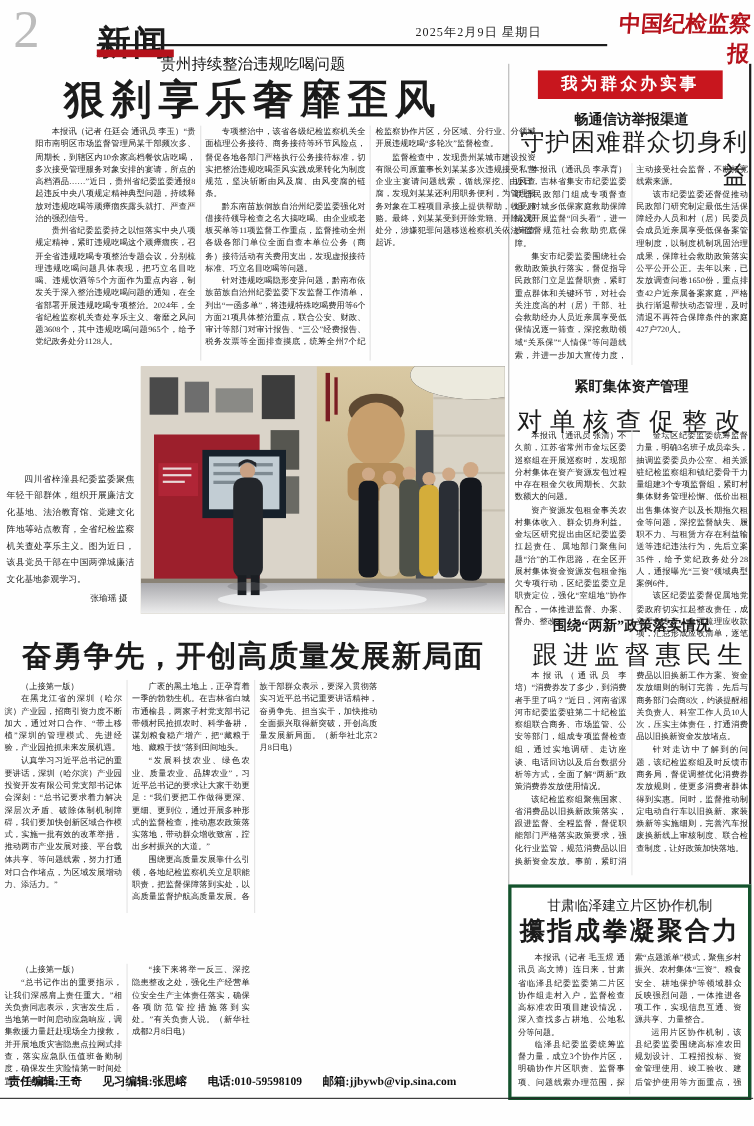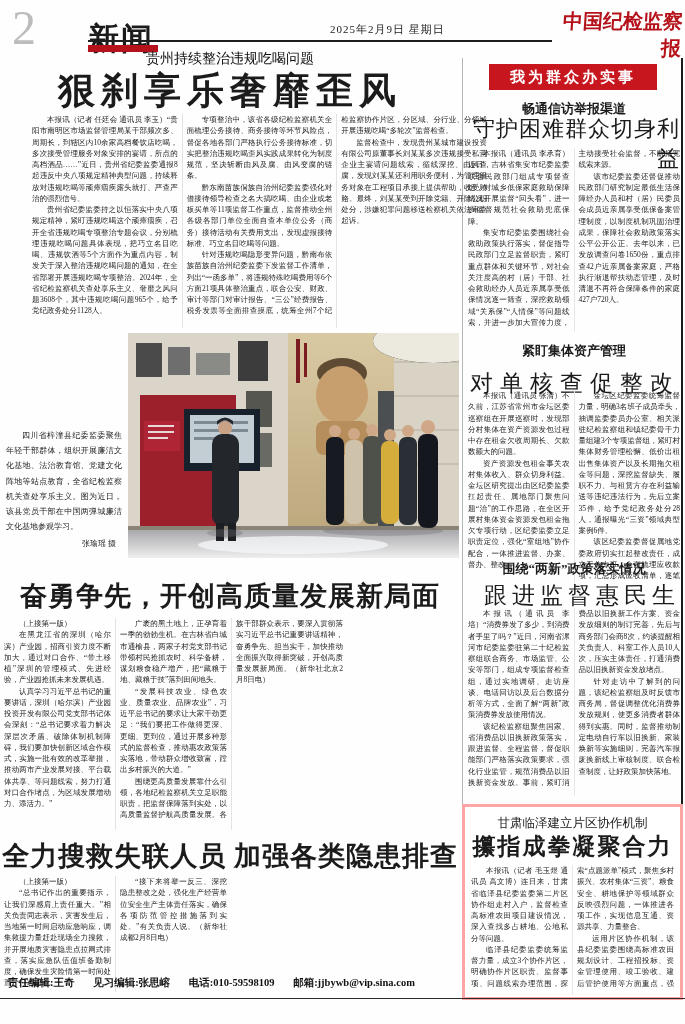--- a/index.html
+++ b/index.html
@@ -9,21 +9,21 @@
     background:#fefefe; overflow:hidden;
     font-family:"Liberation Serif","DejaVu Serif",serif; color:#1b1b1b;
   }
   .abs { position:absolute; }
 
   
   .page-number { left:12px; top:0px; font-size:48px; color:#bcbcbc; font-weight:400; }
   .section-title { left:88px; top:18px; font-size:31px; font-weight:700; letter-spacing:2px; }
   .header-rule { left:88px; top:40px; width:464px; height:2px; background:#1e1e1e; }
   .section-underbar { left:88px; top:45px; width:70px; height:7px; background:#b5121b; }
-  .header-date { left:330px; top:22px; width:210px; font-size:11px; text-align:left; color:#222; letter-spacing:1px; }
+  .header-date { left:330px; top:22px; width:210px; font-size:11px; text-align:center; color:#222; letter-spacing:1px; }
   .masthead { left:560px; top:8px; width:122px; font-size:20px; font-weight:900; color:#b5121b;
               text-align:right; transform:skewX(-4deg); letter-spacing:0px; }
 
   
   .v-rule-mid { left:462px; top:58px; width:1px; height:932px; background:#b5b5b5; }
   .v-rule-right { left:681px; top:58px; width:2px; height:940px; background:#1a1a1a; }
   .footer-rule { left:0; top:998px; width:685px; height:1px; background:#2a2a2a; }
 
   
   .bodytext { font-size:7.5px; line-height:1.5; text-align:justify; overflow:hidden; column-fill:auto; }
@@ -59,21 +59,21 @@
   .r1-k { top:100px; }
   .r1-h { top:114px; font-size:22px; letter-spacing:1px; }
   .r1-b { left:468px; top:148px; width:212px; height:184px; }
   .r2-k { top:342px; }
   .r2-h { top:368px; font-size:23px; letter-spacing:7px; }
   .r2-b { left:468px; top:390px; width:212px; height:200px; }
   .r3-k { top:560px; }
   .r3-h { top:580px; font-size:23px; letter-spacing:5px; }
   .r3-b { left:468px; top:608px; width:212px; height:188px; }
 
-  .red-box { left:462px; top:804px; width:221px; height:196px; border:3px solid #fca5a5; background:#fff;padding-left:20px; }
+  .red-box { left:462px; top:804px; width:221px; height:196px; border:3px solid #14532d; background:#fff;padding-left:20px; }
   .r4-k { position:absolute; left:0; top:8px; width:100%; text-align:center; font-size:12.5px; }
   .r4-h { position:absolute; left:0; top:24px; width:100%; text-align:center; font-size:23px; font-weight:900; letter-spacing:2px; }
   .r4-b { position:absolute; left:6px; top:58px; width:203px; height:130px; }
 
   
   .footer-line { left:0; top:976px; width:599px; text-align:left; font-size:10.5px; font-weight:700; color:#111; }
   .footer-line span { margin:0 8px; }
 </style>
 </head>
 <body>
@@ -180,21 +180,20 @@
   <div class="abs headline-b">奋勇争先，开创高质量发展新局面</div>
   <div class="abs body-b bodytext cols4">
       <p>（上接第一版）</p>
       <p>在黑龙江省的深圳（哈尔滨）产业园，招商引资力度不断加大，通过对口合作、“带土移植”深圳的管理模式、先进经验，产业园抢抓未来发展机遇。</p>
       <p>认真学习习近平总书记的重要讲话，深圳（哈尔滨）产业园投资开发有限公司党支部书记体会深刻：“总书记要求着力解决深层次矛盾、破除体制机制障碍，我们要加快创新区域合作模式，实施一批有效的改革举措，推动两市产业发展对接、平台载体共享、等问题线索，努力打通对口合作堵点，为区域发展增动力、添活力。”</p>
       <p>广袤的黑土地上，正孕育着一季的勃勃生机。在吉林省白城市通榆县，两家子村党支部书记带领村民抢抓农时、科学备耕，谋划粮食稳产增产，把“藏粮于地、藏粮于技”落到田间地头。</p>
       <p>“发展科技农业、绿色农业、质量农业、品牌农业”，习近平总书记的要求让大家干劲更足：“我们要把工作做得更深、更细、更到位，通过开展多种形式的监督检查，推动惠农政策落实落地，带动群众增收致富，蹚出乡村振兴的大道。”</p>
       <p>围绕更高质量发展靠什么引领，各地纪检监察机关立足职能职责，把监督保障落到实处，以高质量监督护航高质量发展。各族干部群众表示，要深入贯彻落实习近平总书记重要讲话精神，奋勇争先、担当实干，加快推动全面振兴取得新突破，开创高质量发展新局面。（新华社北京2月8日电）</p>
     </div>
 
-  <div class="abs headline-c">全力搜救失联人员  加强各类隐患排查</div>
   <div class="abs body-c bodytext cols4">
       <p>（上接第一版）</p>
       <p>“总书记作出的重要指示，让我们深感肩上责任重大。”相关负责同志表示，灾害发生后，当地第一时间启动应急响应，调集救援力量赶赴现场全力搜救，并开展地质灾害隐患点拉网式排查，落实应急队伍值班备勤制度，确保发生灾险情第一时间处置、打通通道。</p>
       <p>“接下来将举一反三、深挖隐患整改之处，强化生产经营单位安全生产主体责任落实，确保各项防范管控措施落到实处。”有关负责人说。（新华社成都2月8日电）</p>
     </div>
 
   <div class="abs banner">我为群众办实事</div>
 
   <div class="abs r-kicker r1-k">畅通信访举报渠道</div>
   <div class="abs r-headline r1-h">守护困难群众切身利益</div>

